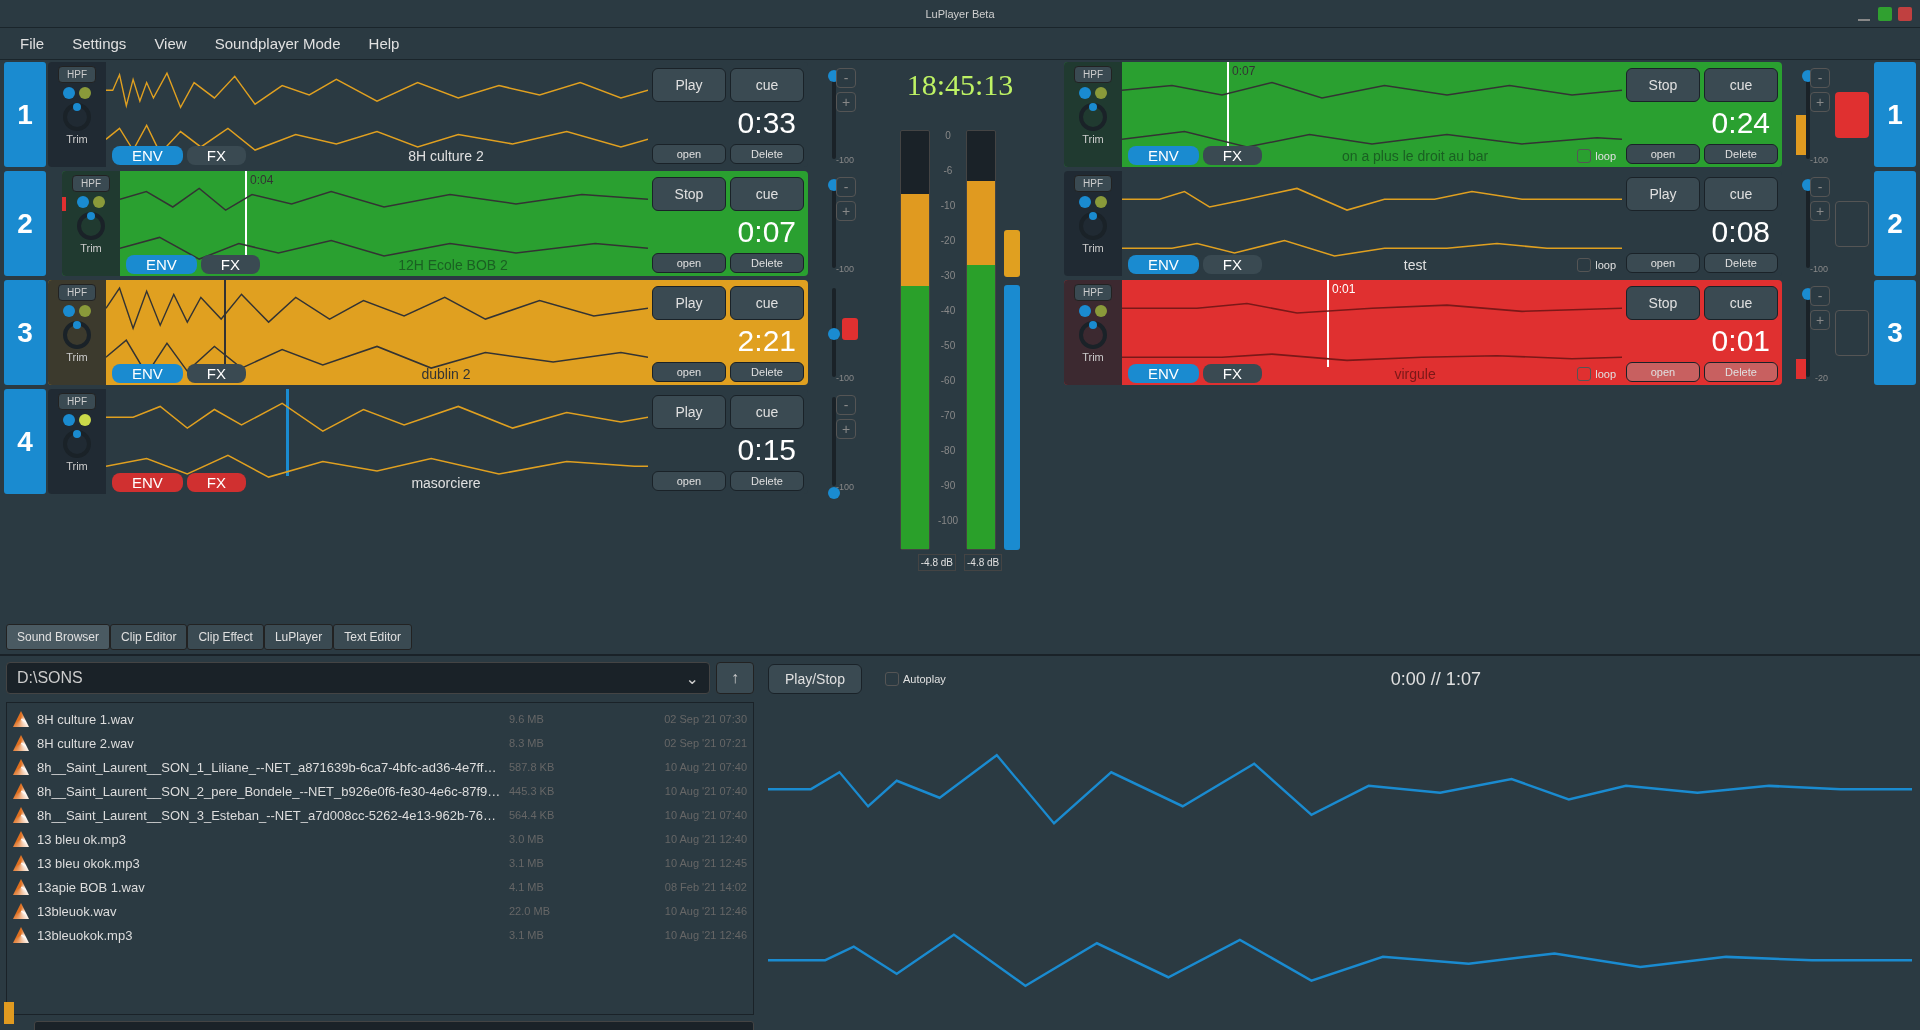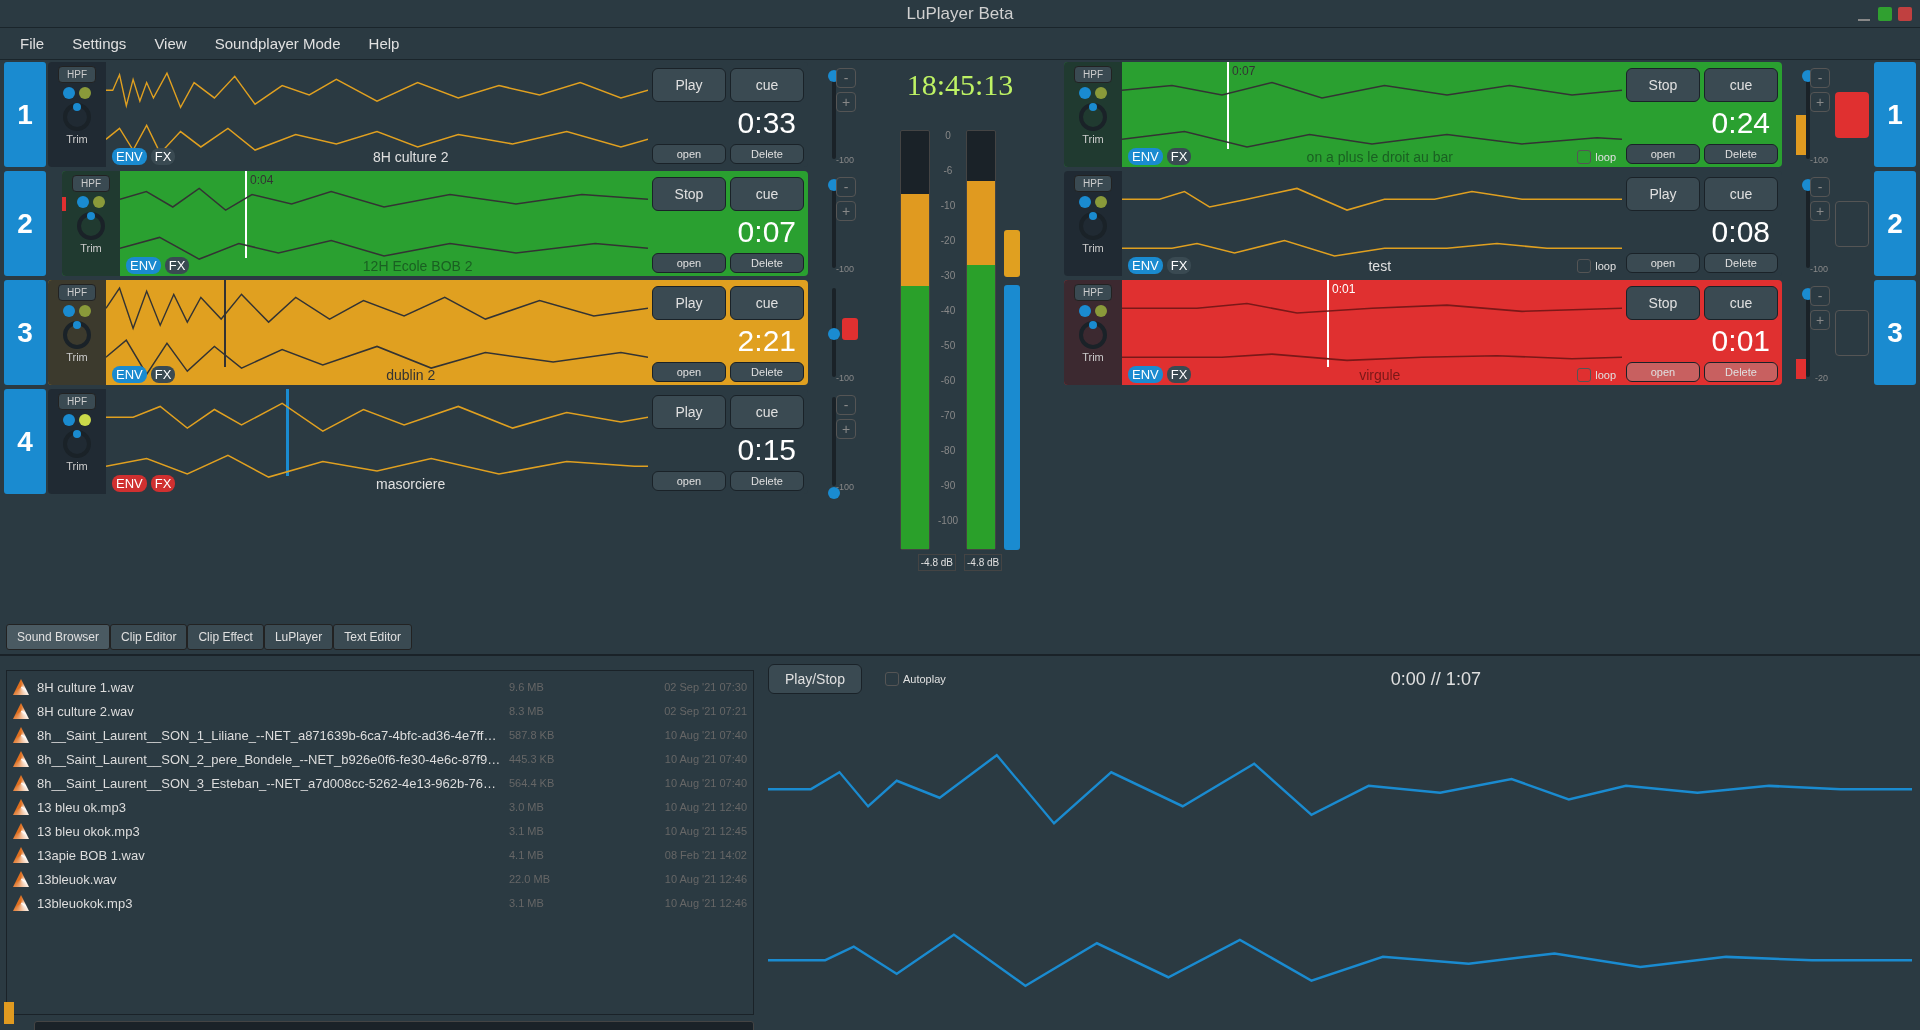--- a/index.html
+++ b/index.html
@@ -13,21 +13,21 @@
 }
 .titlebar {
   background: #2b3a42;
   height: 28px;
   display: flex;
   align-items: center;
   justify-content: center;
   position: relative;
   border-bottom: 1px solid #1a252b;
 }
-.titlebar-title { font-size: 17px; color: #d0d0d0; }
+.titlebar-title { font-size: 11px; color: #d0d0d0; }
 .titlebar-controls { position: absolute; right: 8px; display: flex; gap: 6px; }
 .tb-ctrl { width: 14px; height: 14px; border-radius: 2px; }
 .tb-close { background: #c04040; }
 .tb-max { background: #30a030; }
 .tb-min { width:14px;height:14px;display:flex;align-items:flex-end; }
 .tb-min::after { content:""; width:12px;height:2px;background:#888;}
 .menubar {
   background: #2b3a42;
   height: 32px;
   display: flex;
@@ -115,21 +115,21 @@
 .wf-row { flex:1; position:relative; margin:1px 0;}
 .wf-row svg { width:100%; height:100%; }
 .wf-bottom {
   position:absolute;
   bottom:2px; left:0; right:0;
   display:flex;
   align-items:center;
   gap:4px;
   padding:0 6px;
 }
-.chip { font-size:13px; border-radius:8px; padding:1px 4px; color:#fff;}
+.chip { font-size:15px; border-radius:8px; padding:1px 20px; color:#fff;}
 .chip-env { background:#1a8bd0; }
 .chip-fx { background:#3a4a52; }
 .chip-env-red { background:#d03030; }
 .chip-fx-red { background:#d03030; }
 .clip-title { flex:1; text-align:center; font-size:14px;}
 .mini-time { position:absolute; top:2px; font-size:12px; color:#333; background:transparent;}
 
 .player-right {
   width: 160px;
   display: flex;
@@ -644,20 +644,27 @@
 <div class="tab-strip">
   <div class="tab active">Sound Browser</div>
   <div class="tab">Clip Editor</div>
   <div class="tab">Clip Effect</div>
   <div class="tab">LuPlayer</div>
   <div class="tab">Text Editor</div>
 </div>
 
 <div class="bottom-panel">
   <div class="browser-pane">
+    <div class="path-row">
+      <div class="path-input">
+        <span>D:\SONS</span>
+        <span class="chev">⌄</span>
+      </div>
+      <div class="icon-btn">↑</div>
+    </div>
     <div class="file-list" id="file-list">
         <div class="file-row">
           <div class="vlc"></div>
           <div class="fname">8H culture 1.wav</div>
           <div class="fsize">9.6 MB</div>
           <div class="fdate">02 Sep '21 07:30</div>
         </div>
         <div class="file-row">
           <div class="vlc"></div>
           <div class="fname">8H culture 2.wav</div>

